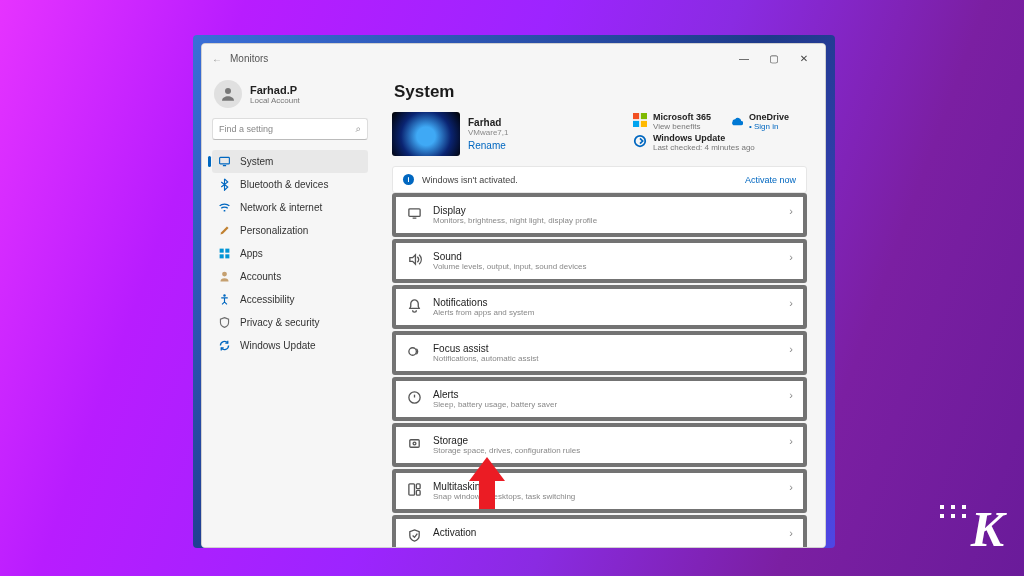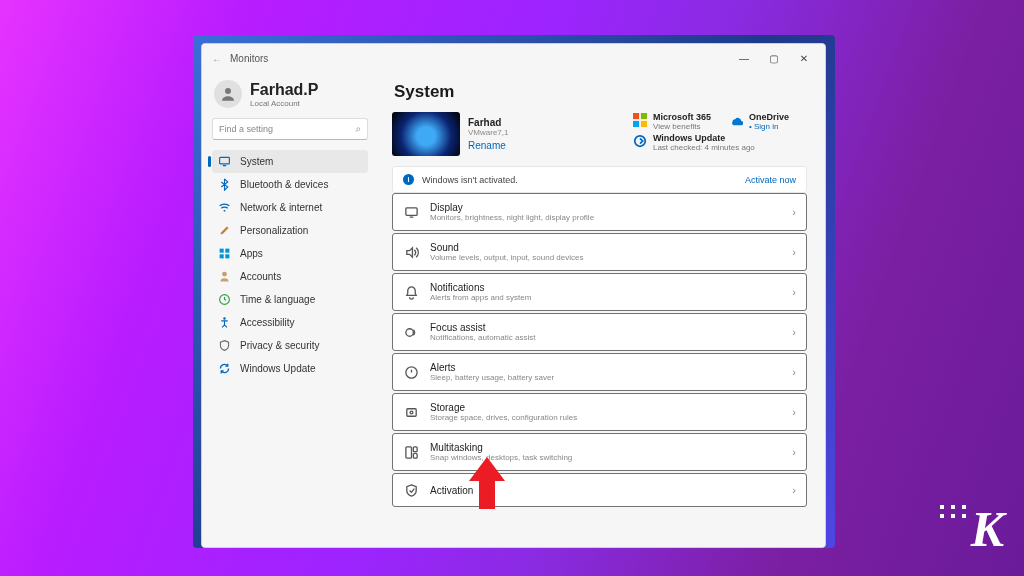--- a/index.html
+++ b/index.html
@@ -31,21 +31,21 @@
 }
 .titlebar .back{width:18px;text-align:center;color:#999;cursor:default}
 .titlebar .wtitle{margin-left:4px}
 .winbtns{margin-left:auto;display:flex;gap:0}
 .winbtns div{width:30px;height:28px;display:flex;align-items:center;justify-content:center;color:#444;font-size:10px}
 .main{flex:1;display:flex;overflow:hidden}
 .sidebar{width:172px;background:#f6f6f6;display:flex;flex-direction:column;padding:4px 6px 0 10px}
 .user{display:flex;align-items:center;gap:8px;padding:4px 2px 8px}
 .avatar{width:28px;height:28px;border-radius:50%;background:#e0e0e0;display:flex;align-items:center;justify-content:center}
 .avatar svg{width:18px;height:18px;fill:#777}
-.uname{font-size:16px;font-weight:600;color:#222}
+.uname{font-size:11px;font-weight:600;color:#222}
 .usub{font-size:8px;color:#777}
 .searchbox{
   margin:2px 0 8px; height:22px; background:#fff; border:1px solid #ddd;
   border-bottom:1.5px solid #bbb; border-radius:3px;
   display:flex;align-items:center;padding:0 6px; font-size:9px;color:#888
 }
 .searchbox span:last-child{margin-left:auto;font-size:10px;color:#888}
 .navlist{display:flex;flex-direction:column;gap:0;margin-top:2px}
 .navitem{
   display:flex;align-items:center;gap:9px;padding:5px 6px;border-radius:3px;
@@ -71,21 +71,21 @@
 .tile-t{font-size:9px;font-weight:600;color:#222}
 .tile-s{font-size:8px;color:#777}
 .tile-s.link{color:#0067c0}
 .alert{
   display:flex;align-items:center;gap:8px;background:#fff;border:1px solid #e6e6e6;
   border-radius:3px;padding:7px 10px;margin-bottom:0;font-size:9px;color:#444
 }
 .alert .dot{width:11px;height:11px;border-radius:50%;background:#0067c0;display:flex;align-items:center;justify-content:center;color:#fff;font-size:7px;font-weight:700}
 .alert .alink{margin-left:auto;color:#0067c0;font-size:9px}
 .card{
-  display:flex;align-items:center;gap:11px;background:#fff;border:1px solid #737373;
+  display:flex;align-items:flex-start;gap:11px;background:#fff;border:4px solid #737373;
   border-radius:3px;padding:8px 10px;margin-bottom:2px
 }
 .card .cicon{width:16px;height:16px;display:flex;align-items:center;justify-content:center;color:#555}
 .card .cicon svg{width:15px;height:15px;stroke:#555;fill:none;stroke-width:1.4}
 .ctitle{font-size:10px;color:#222}
 .csub{font-size:8px;color:#888}
 .chev{margin-left:auto;color:#888;font-size:11px}
 .arrow{position:absolute;left:270px;top:420px;pointer-events:none}
 .arrow svg{width:48px;height:58px}
 </style>
@@ -169,29 +169,20 @@
             <div class="navitem">
               <span class="nicon" style="color:#c5a070">
                 <svg viewBox="0 0 16 16">
                   <circle cx="8" cy="5" r="3" fill="currentColor"></circle>
                   <path d="M3 14c0-3 2-4 5-4s5 1 5 4z" fill="currentColor"></path>
                 </svg>
               </span>
               <span>Accounts</span>
             </div>
             <div class="navitem">
-              <span class="nicon" style="color:#2ea043">
-                <svg viewBox="0 0 16 16">
-                  <circle cx="8" cy="8" r="6" fill="none" stroke="currentColor" stroke-width="1.4"></circle>
-                  <path d="M8 5v3l2 1" stroke="currentColor" stroke-width="1.4" fill="none"></path>
-                </svg>
-              </span>
-              <span>Time &amp; language</span>
-            </div>
-            <div class="navitem">
               <span class="nicon" style="color:#0067c0">
                 <svg viewBox="0 0 16 16">
                   <circle cx="8" cy="3" r="1.5" fill="currentColor"></circle>
                   <path d="M4 6h8M8 6v5m-3 3l3-3 3 3" stroke="currentColor" stroke-width="1.4" fill="none"></path>
                 </svg>
               </span>
               <span>Accessibility</span>
             </div>
             <div class="navitem">
               <span class="nicon" style="color:#6e6e6e">

